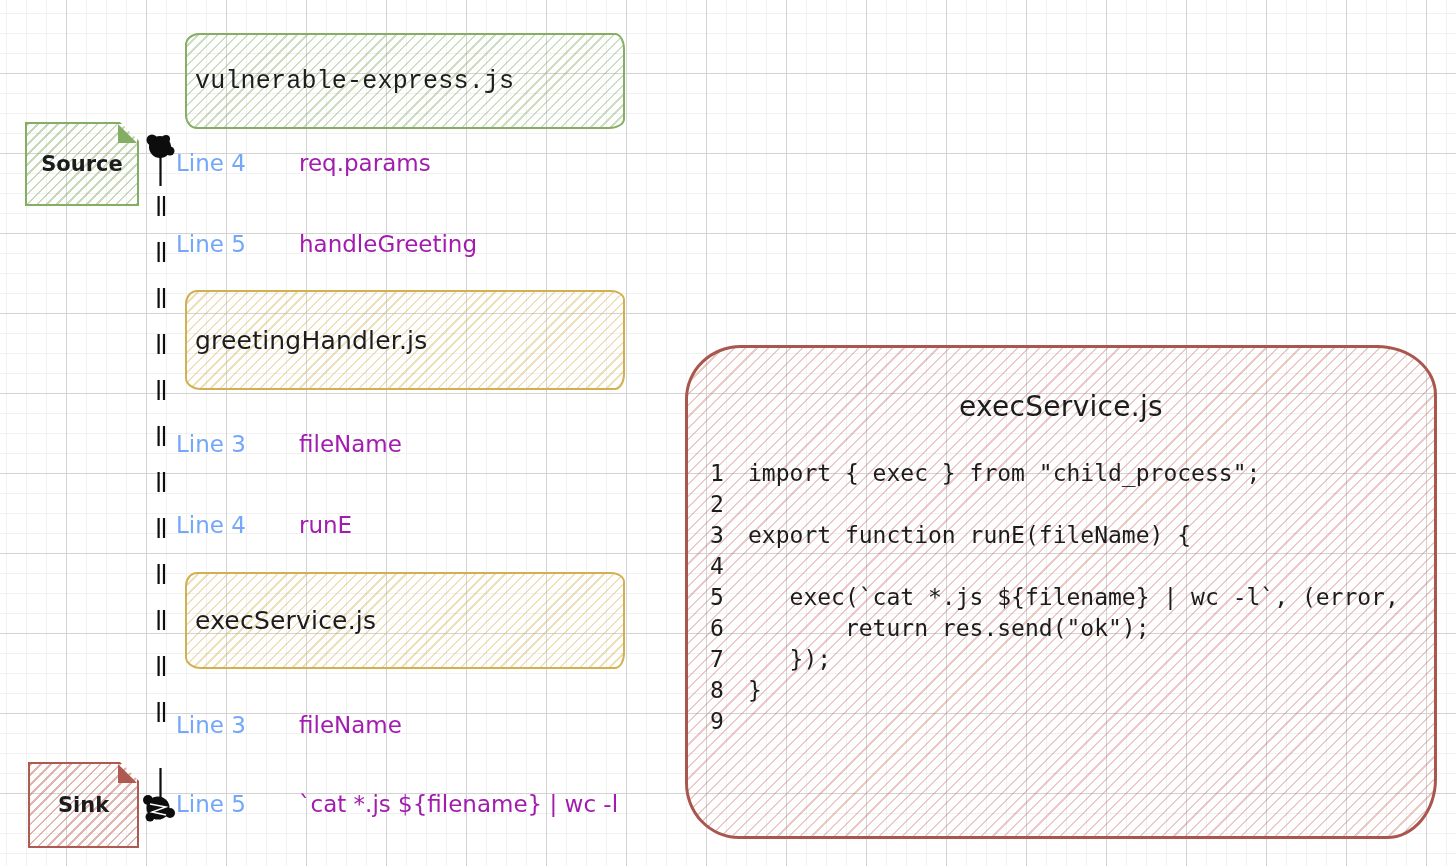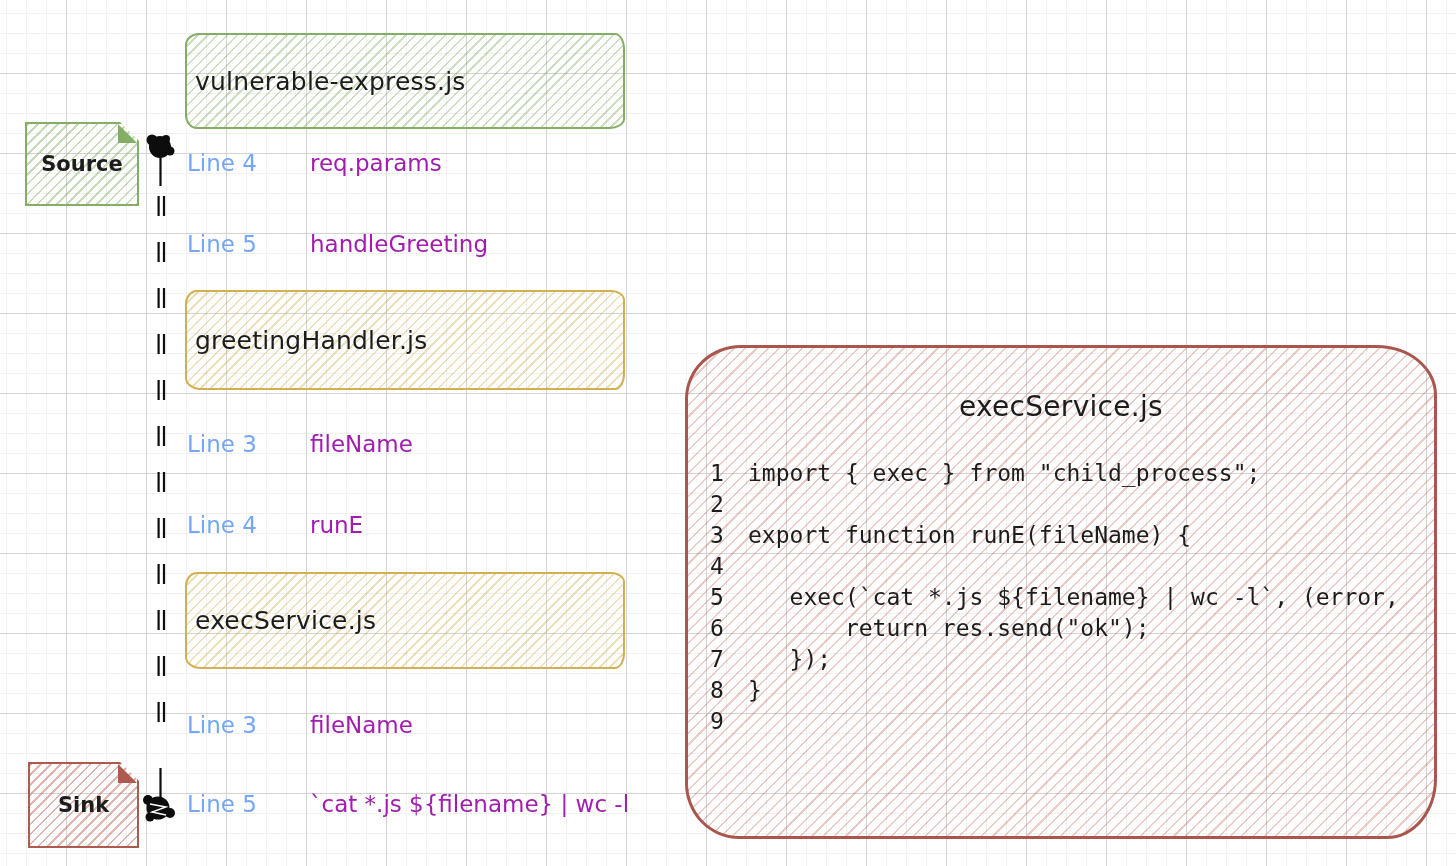--- a/index.html
+++ b/index.html
@@ -44,21 +44,21 @@
   }
   .note-red{
     border-color:#ae5a51;
     background:repeating-linear-gradient(135deg, rgba(197,106,95,0.5) 0 1.8px, transparent 1.8px 7px);
   }
   .fold{position:absolute;top:0;right:0;width:19px;height:19px;
     clip-path:polygon(0 0, 100% 100%, 0 100%);}
   .note-green .fold{background:#84ae63;}
   .note-red .fold{background:#ae5a51;}
   
-  .flow-row{position:absolute;left:187px;display:flex;align-items:baseline;height:30px;font-size:23px;justify-content:space-between;}
+  .flow-row{position:absolute;left:176px;display:flex;align-items:baseline;height:30px;font-size:23px;justify-content:space-between;}
   .flow-row .line-label{width:123px;color:#74a7f8;}
   .flow-row .line-value{color:#a21caf;white-space:pre;}
   
   .code-panel{
     position:absolute;left:685px;top:345px;width:746px;height:488px;
     border:3px solid #a9574e;
     border-radius:56px 60px 50px 54px / 54px 50px 60px 56px;
     background:repeating-linear-gradient(135deg, rgba(201,109,98,0.36) 0 1.5px, transparent 1.5px 8px);
   }
   .code-title{margin-top:42px;text-align:center;font-size:28px;letter-spacing:0.3px;}
@@ -67,21 +67,21 @@
     font-family:"DejaVu Sans Mono", monospace;font-size:23px;line-height:31px;
   }
   .code-row{display:flex;}
   .code-row .ln{width:38px;white-space:pre;}
   .code-row .code-text{white-space:pre;}
   svg.overlay{position:absolute;left:0;top:0;pointer-events:none;}
 </style>
 </head>
 <body>
 
-<div class="sketch-box box-green" style="left:185px;top:33px;width:436px;height:92px;">
+<div class="sketch-box box-green" style="left:185px;top:33px;width:436px;height:92px;font-family:Liberation Mono, monospace;">
   <span class="box-label">vulnerable-express.js</span>
 </div>
 
 <div class="note note-green" style="left:25px;top:122px;width:110px;height:80px;">
   <span class="fold"></span>
   <span>Source</span>
 </div>
 
 <div class="note note-red" style="left:28px;top:762px;width:107px;height:82px;">
   <span class="fold"></span>

